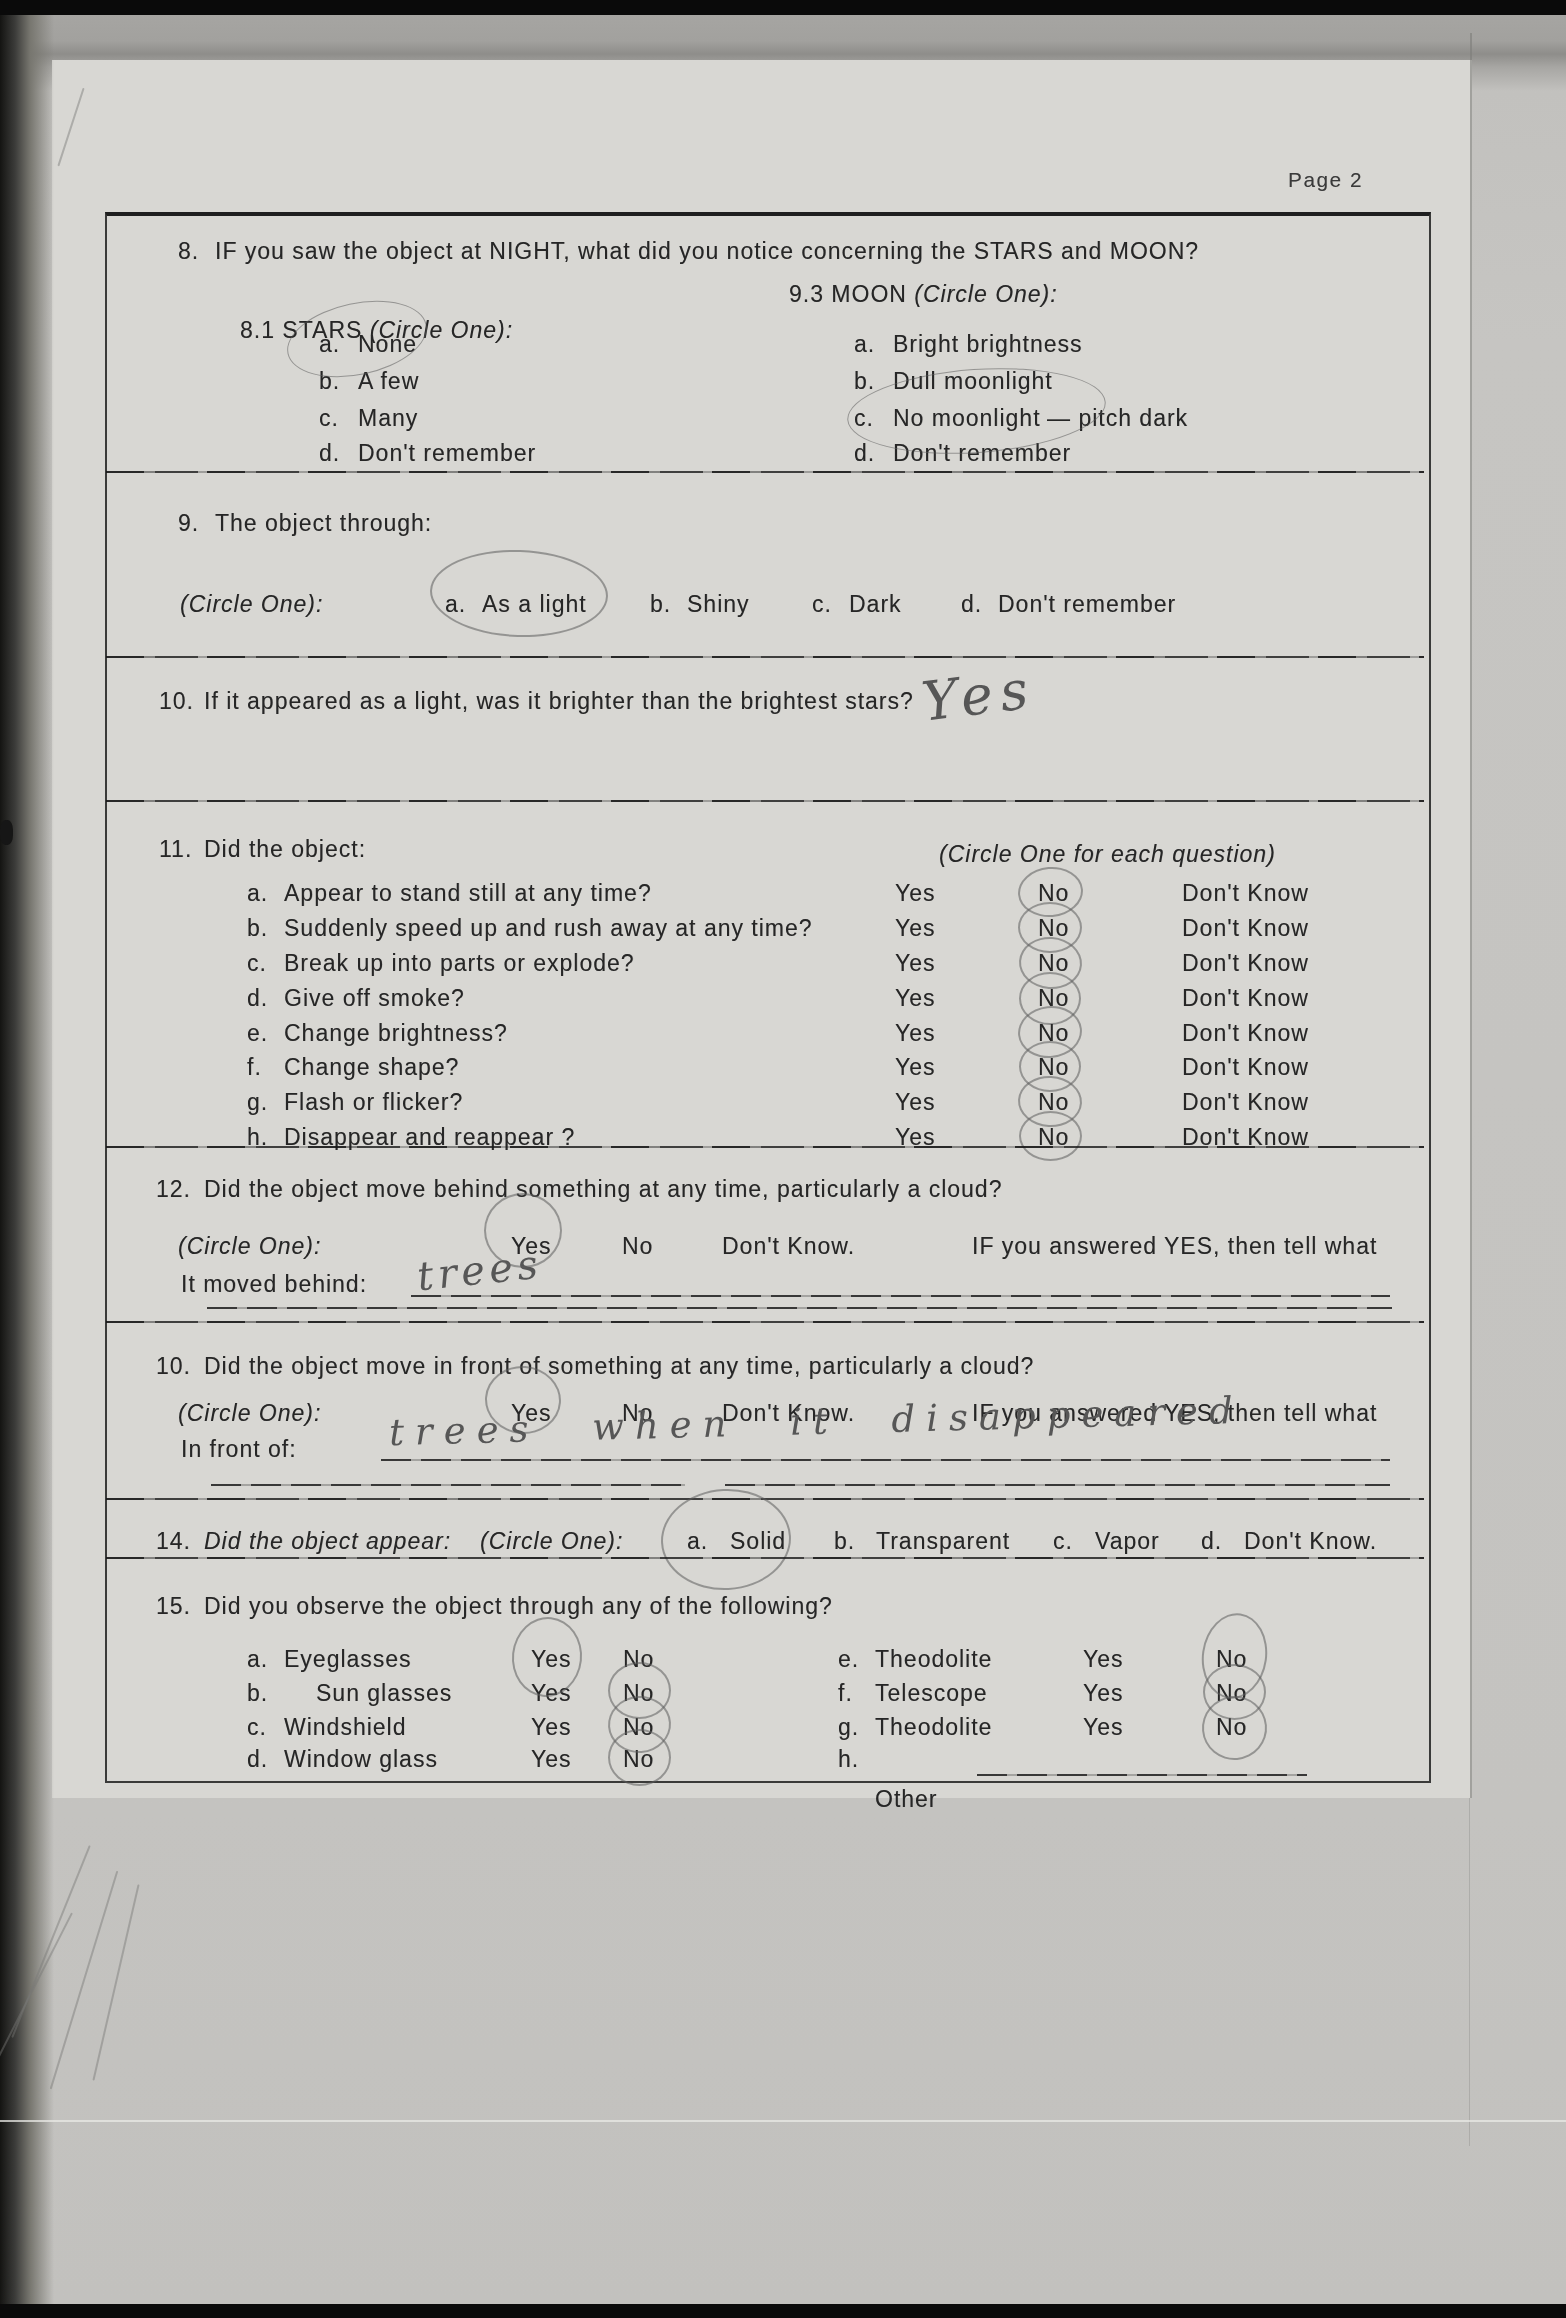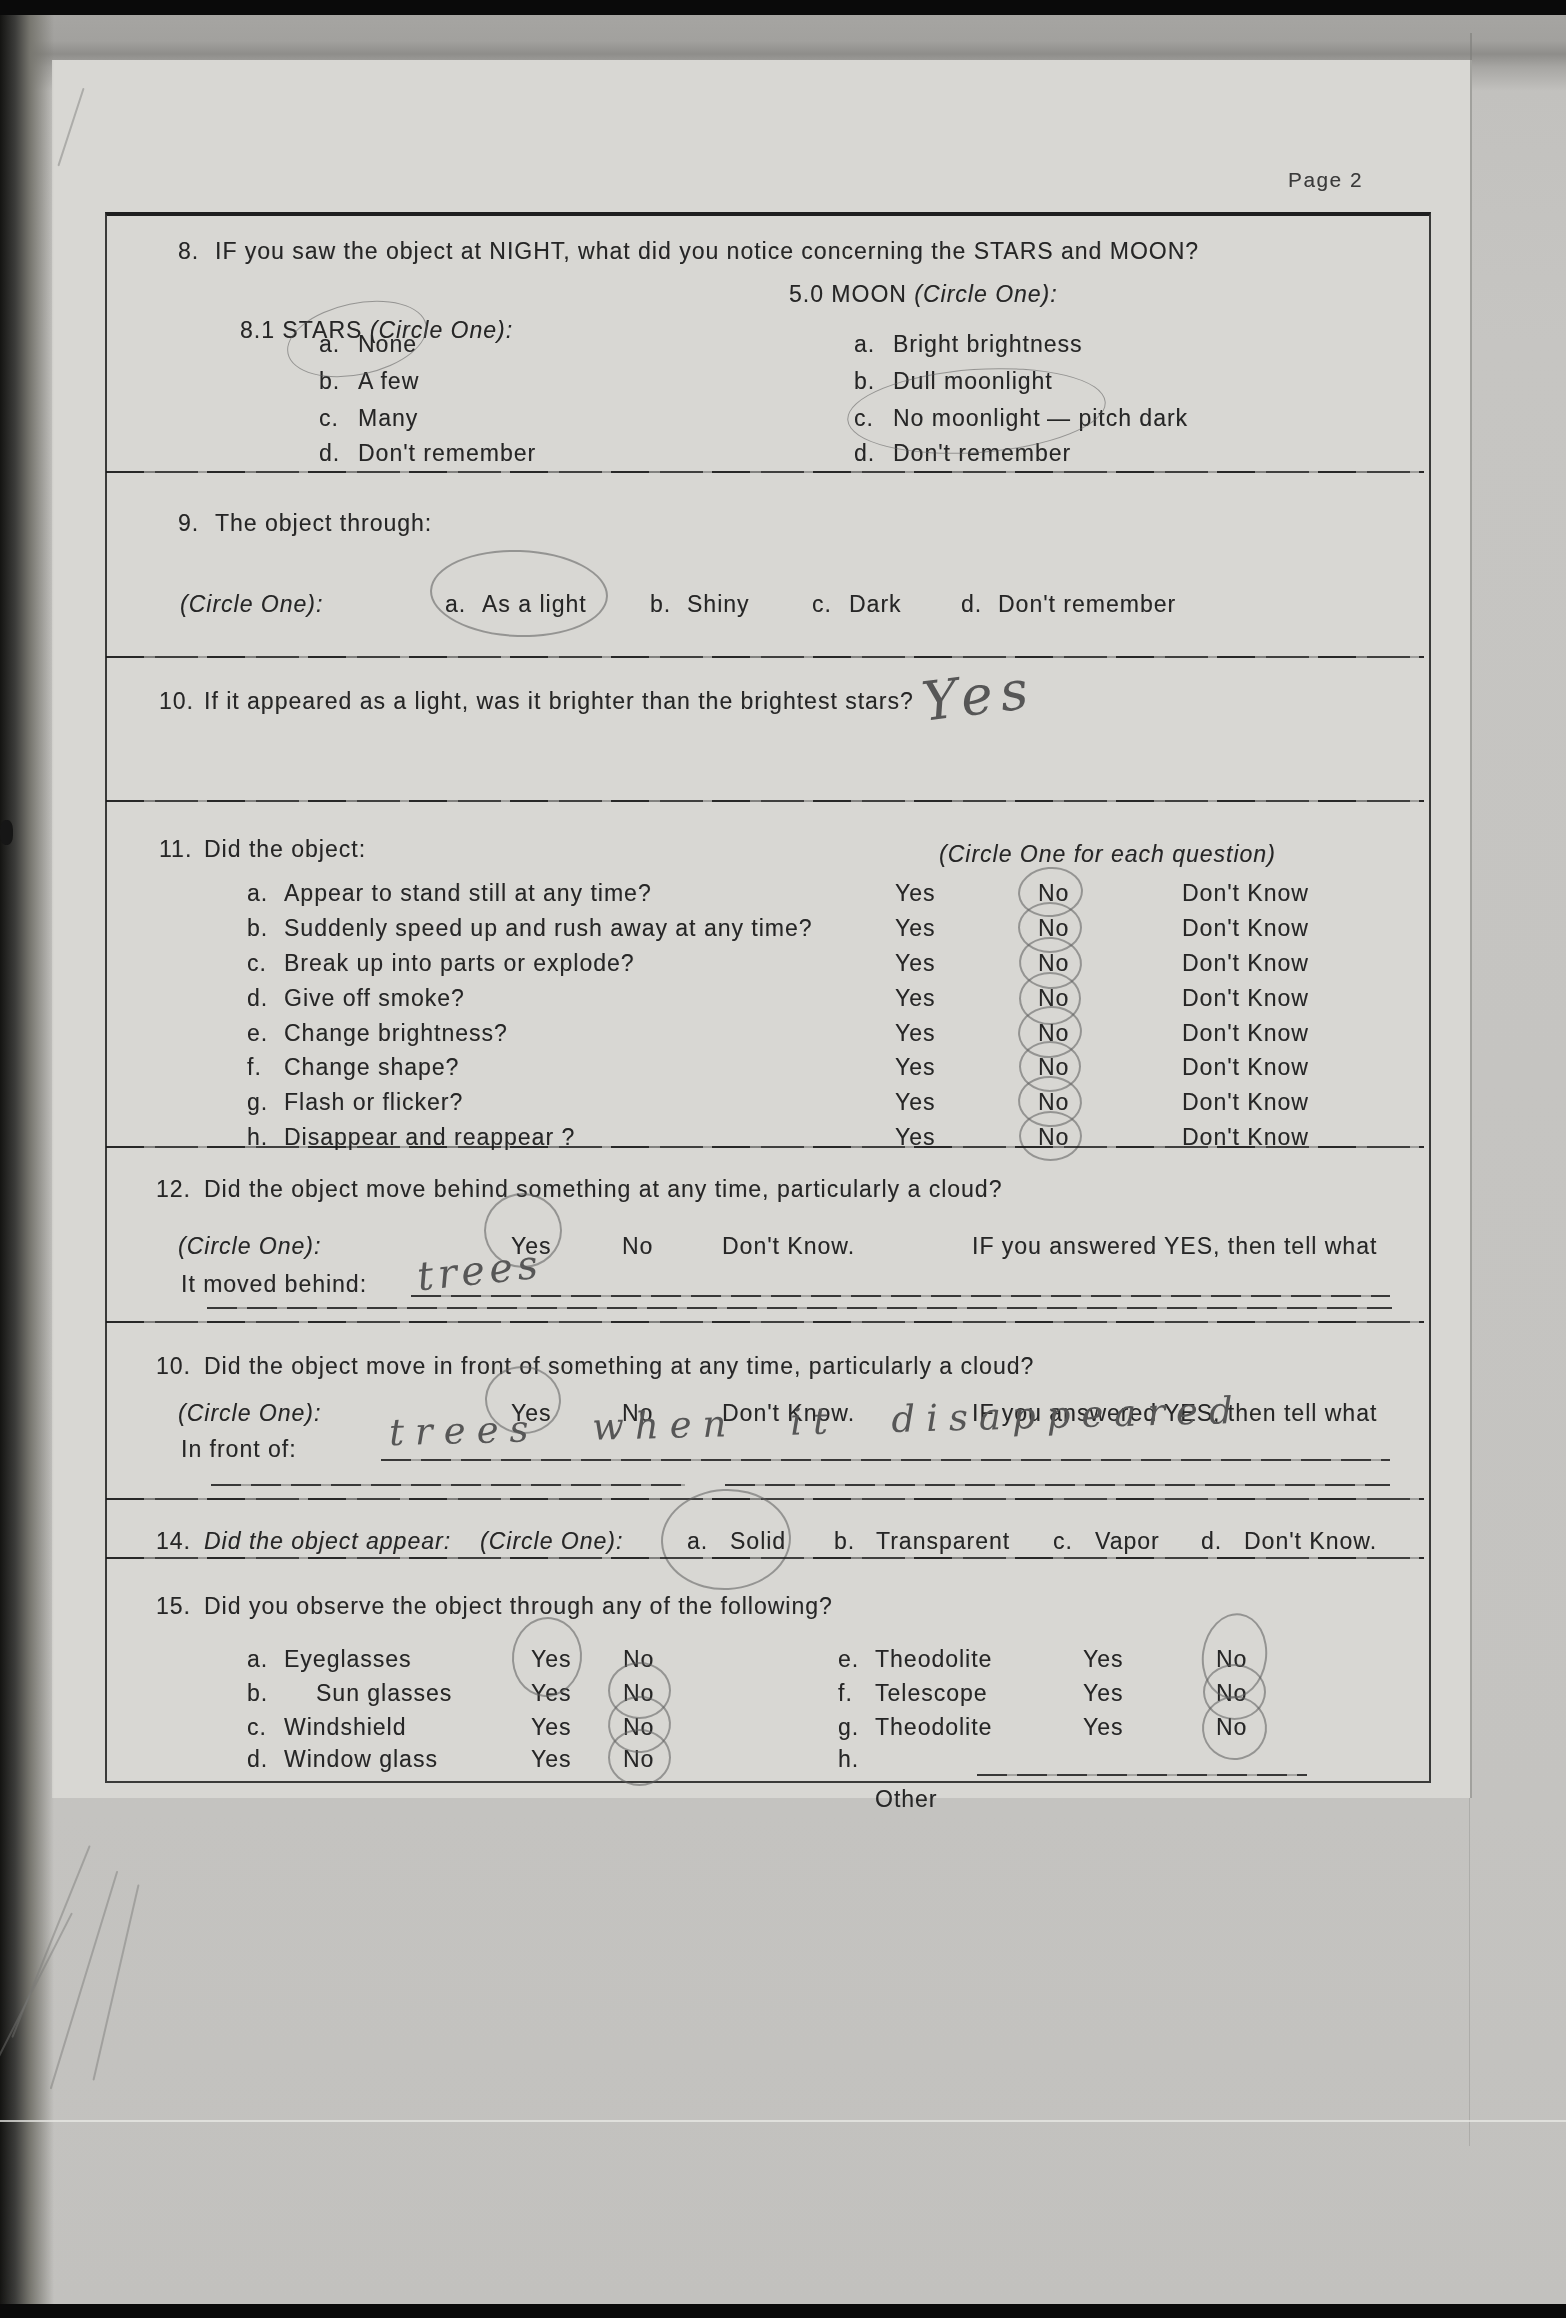--- a/index.html
+++ b/index.html
@@ -44,21 +44,21 @@
 
   <span class="t pagelabel abs" style="left:1236px;top:109px;">Page 2</span>
 
   <div class="box"></div>
 
   <div>
     <span class="t" style="left:126px;top:179px;">8.</span>
     <span class="t" style="left:163px;top:179px;">IF you saw the object at NIGHT, what did you notice concerning the STARS and MOON?</span>
 
     <span class="t" style="left:188px;top:210px;margin-top:48px;"><span>8.1 STARS</span>&nbsp;<span class="it">(Circle One):</span></span>
-    <span class="t" style="left:737px;top:222px;"><span>5.0 MOON</span>&nbsp;<span class="it">(Circle One):</span></span>
+    <span class="t" style="left:737px;top:222px;"><span>9.3 MOON</span>&nbsp;<span class="it">(Circle One):</span></span>
 
     <span class="t" style="left:267px;top:272px;">a.</span>
     <span class="t" style="left:306px;top:272px;">None</span>
     <span class="t" style="left:267px;top:309px;">b.</span>
     <span class="t" style="left:306px;top:309px;">A few</span>
     <span class="t" style="left:267px;top:346px;">c.</span>
     <span class="t" style="left:306px;top:346px;">Many</span>
     <span class="t" style="left:267px;top:381px;">d.</span>
     <span class="t" style="left:306px;top:381px;">Don't remember</span>
 

